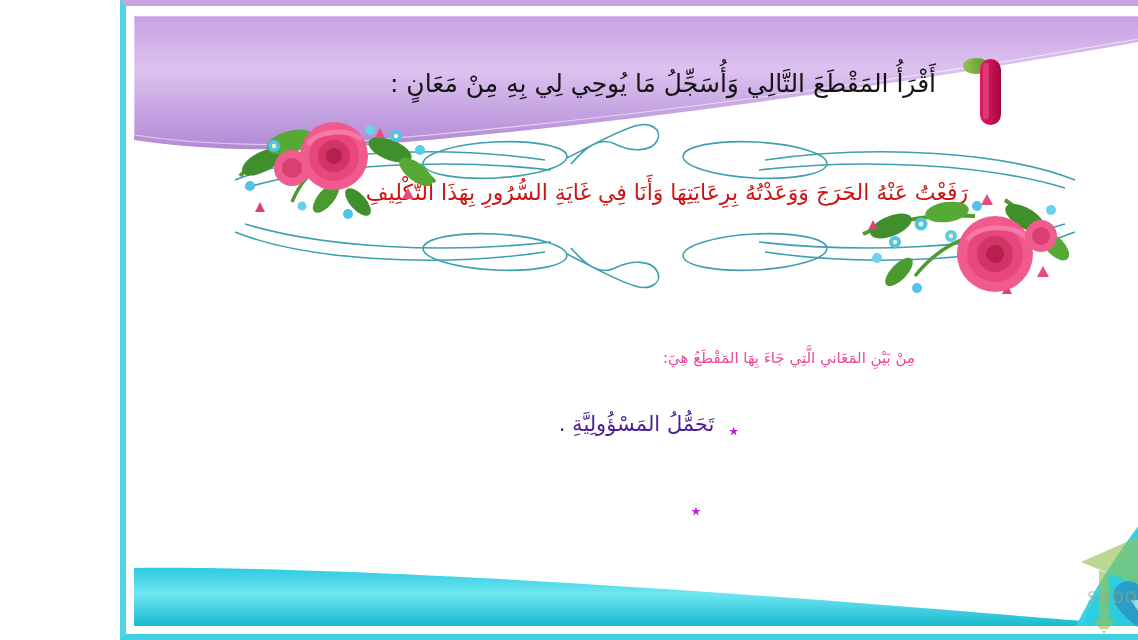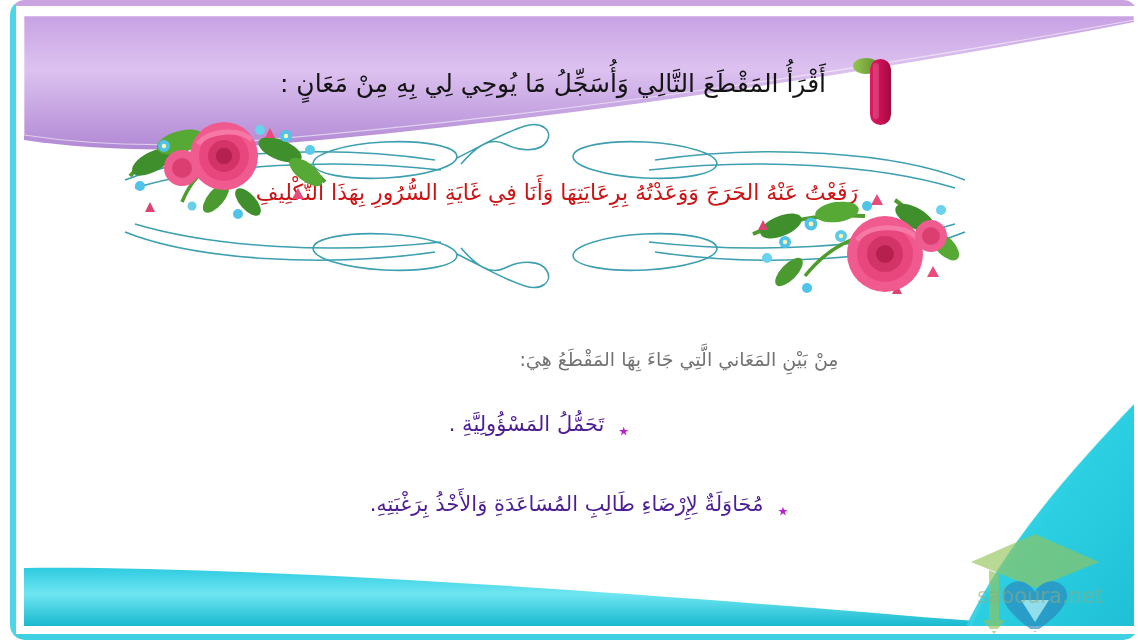--- a/index.html
+++ b/index.html
@@ -2,26 +2,25 @@
 <html lang="ar" dir="rtl"><head>
 <meta charset="utf-8">
 <style>
   html, body {
     margin: 0;
     padding: 0;
     background: #ffffff;
   }
   #slide {
     position: relative;
-    width: 1128px;
+    width: 1018px;
     height: 640px;
     overflow: hidden;
     background: #ffffff;
     font-family: "DejaVu Sans", "Liberation Sans", sans-serif;
-    border-radius: 15px;
   }
 
   
   .frame-outer {
     position: absolute;
     left: 0; top: 0;
     width: 1138px; height: 640px;
     box-sizing: border-box;
     border-top: 6px solid #c9a4e0;
     border-right: 6px solid #c9a4e0;
@@ -125,22 +124,22 @@
     top: 348px;
     width: 1138px;
     text-align: center;
     padding-left: 200px;
     box-sizing: border-box;
     z-index: 22;
     direction: rtl;
   }
   .prompt span {
     font-family: "DejaVu Sans", "Liberation Sans", sans-serif;
-    font-size: 19px;
-    color: #737373;
+    font-size: 15px;
+    color: #ec4899;
     white-space: nowrap;
   }
 
   
   .answers {
     position: absolute;
     left: 0;
     top: 412px;
     width: 1138px;
     z-index: 22;
@@ -353,21 +352,20 @@
     <span>مِنْ بَيْنِ المَعَاني الَّتِي جَاءَ بِهَا المَقْطَعُ هِيَ:</span>
   </div>
 
   <div class="answers">
     <div class="answer-row row-0">
       <span class="bullet-star">٭</span>
       <span class="answer-text">تَحَمُّلُ المَسْؤُولِيَّةِ .</span>
     </div>
     <div class="answer-row row-1">
       <span class="bullet-star">٭</span>
-      <span class="answer-text">مُحَاوَلَةٌ لِإِرْضَاءِ طَالِبِ المُسَاعَدَةِ وَالأَخْذُ بِرَغْبَتِهِ.</span>
     </div>
   </div>
 
   <svg class="watermark" viewBox="0 0 140 108">
     <g opacity="0.65">
       <path d="M 70,6 L 134,34 L 70,60 L 6,34 Z" fill="#93c45c"></path>
       <path d="M 24,42 L 24,96 L 34,96 L 34,46 Z" fill="#93c45c"></path>
       <path d="M 18,92 L 40,92 L 29,106 Z" fill="#93c45c"></path>
       <path d="M 70,104 C 40,84 32,68 42,58 C 52,49 64,54 70,64 C 76,54 88,49 98,58 C 108,68 100,84 70,104 Z" fill="#2a86bd"></path>
       <path d="M 56,72 L 84,72 L 70,94 Z" fill="#c8eaf4"></path>

